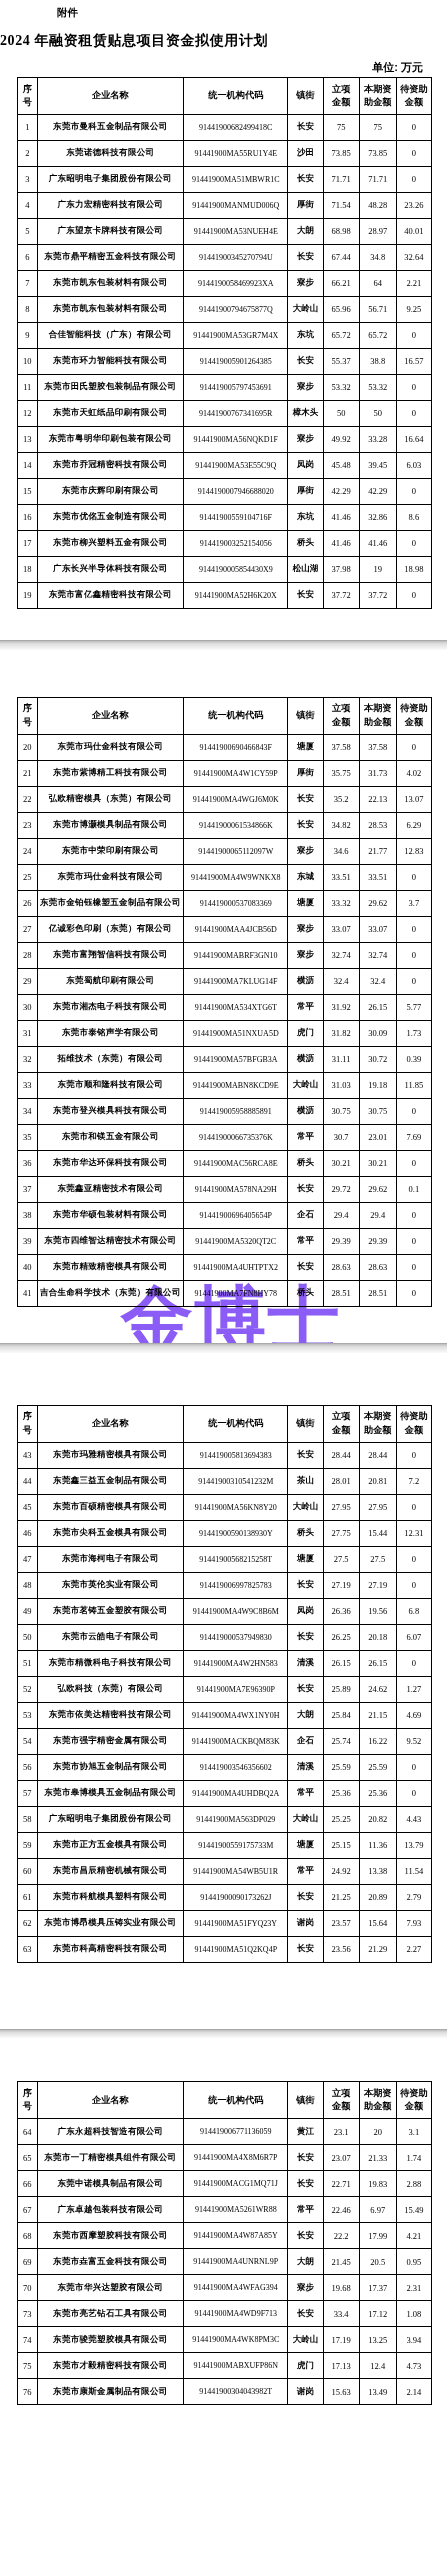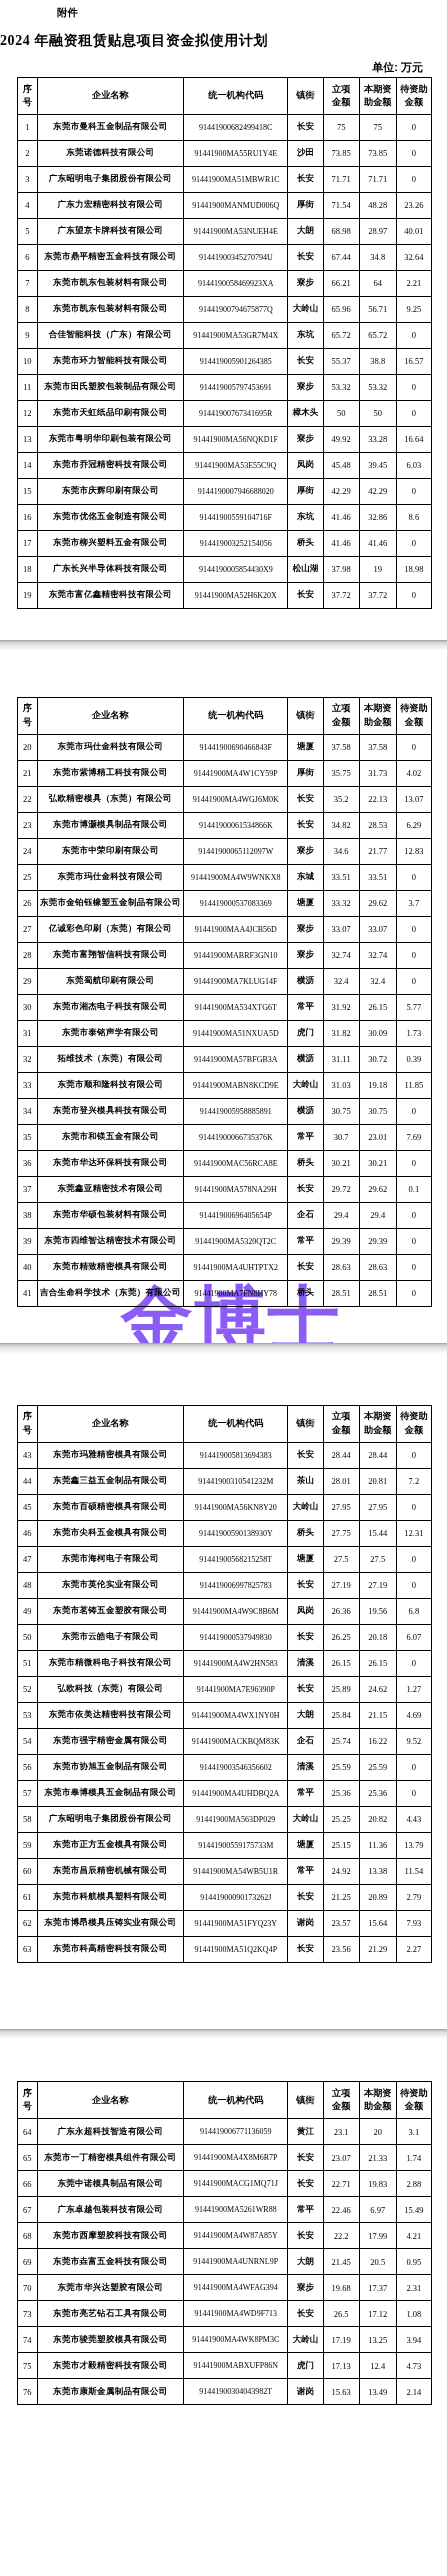--- a/index.html
+++ b/index.html
@@ -828,21 +828,21 @@
             <td class="c3">寮步</td>
             <td class="c4">19.68</td>
             <td class="c5">17.37</td>
             <td class="c6">2.31</td>
           </tr>
           <tr>
             <td class="c0">73</td>
             <td class="c1">东莞市亮艺钻石工具有限公司</td>
             <td class="c2">91441900MA4WD9F713</td>
             <td class="c3">长安</td>
-            <td class="c4">26.5</td>
+            <td class="c4">33.4</td>
             <td class="c5">17.12</td>
             <td class="c6">1.08</td>
           </tr>
           <tr>
             <td class="c0">74</td>
             <td class="c1">东莞市骏莞塑胶模具有限公司</td>
             <td class="c2">91441900MA4WK8PM3C</td>
             <td class="c3">大岭山</td>
             <td class="c4">17.19</td>
             <td class="c5">13.25</td>

